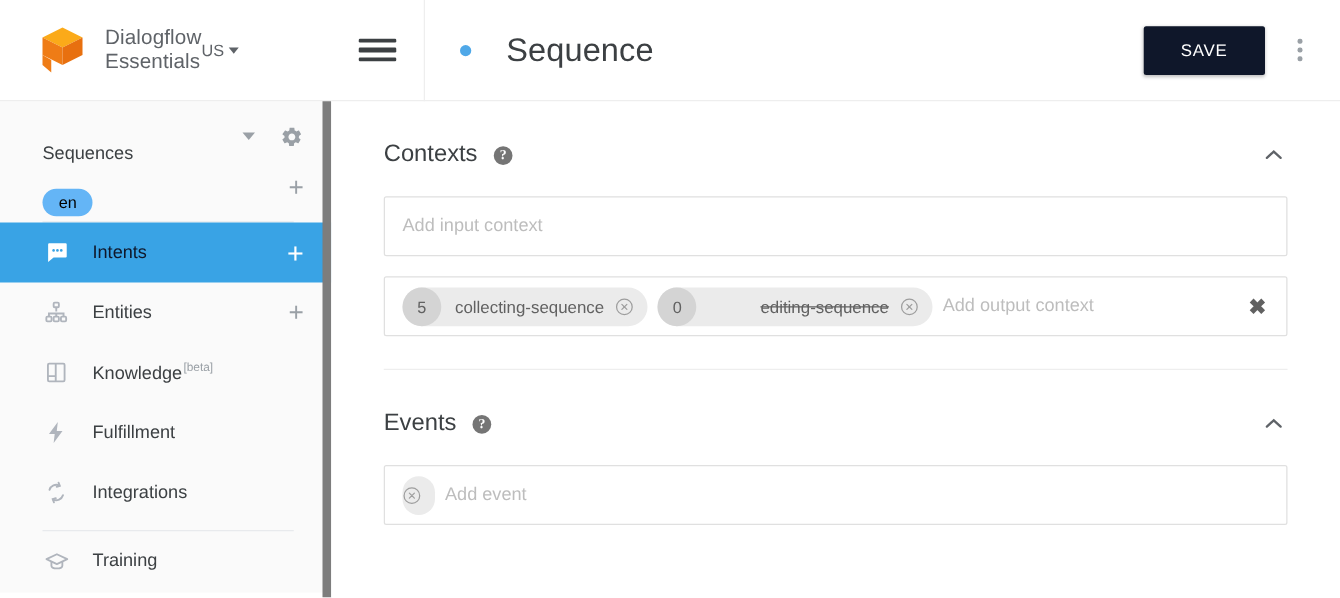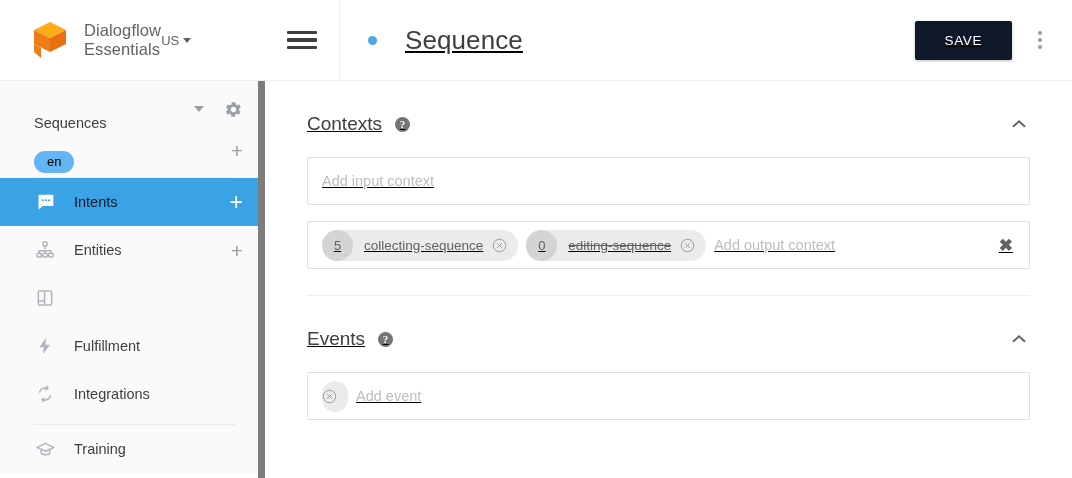--- a/index.html
+++ b/index.html
@@ -86,21 +86,21 @@
   .beta {
     font-size: 9.5px; color: #9aa0a6; vertical-align: super; margin-left: 1px;
   }
   .plus-bold {
     color: #9aa0a6; font-size: 23px; line-height: 23px;
     font-weight: 400; cursor: pointer; user-select: none;
   }
   .nav-item.active .plus-bold { color: #ffffff; font-weight: 500; }
 
   
-  #main { flex: 1; height: 478px; background: #ffffff; position: relative; text-decoration: underline; }
+  #main { flex: 1; height: 478px; background: #ffffff; position: relative; }
   .topbar {
     height: 81px; display: flex; align-items: center;
     border-bottom: 1px solid #eeeeee; padding-left: 22px;
   }
   .hamburger { width: 30px; cursor: pointer; margin-right: 22px; }
   .hamburger span {
     display: block; height: 3.5px; background: #3c4043;
     border-radius: 1px; margin: 4px 0;
   }
   .topbar-sep {
@@ -154,21 +154,21 @@
     cursor: pointer;
   }
   .chip-badge {
     width: 31px; height: 31px; border-radius: 50%; background: #d4d4d4;
     color: #616161; font-size: 13px; display: flex;
     align-items: center; justify-content: center; flex: 0 0 31px;
   }
   .chip-label {
     font-size: 13.5px; color: #616161; padding: 0 9px 0 11px;
   }
-  .chip-label.struck { text-decoration: line-through; }
+  .chip-label.struck { text-decoration: line-through; margin-left: 40px; }
   .chip-x {
     margin-right: 11px; width: 15px; height: 15px; cursor: pointer;
   }
   .chip.noBadge .chip-label { padding-left: 14px; }
   .clear-x {
     margin-left: auto; font-size: 17px; color: #616161;
     font-weight: 700; cursor: pointer; padding: 0 2px;
     font-family: "Liberation Sans", sans-serif;
   }
   .sec-div { height: 1px; background: #eeeeee; margin-top: 26px; }
@@ -237,20 +237,21 @@
       <span class="plus-thin">+</span>
     </div>
 
     <div class="nav-item">
       <span class="nav-ico">
         <svg width="20" height="20" viewBox="0 0 24 24" fill="none" stroke="#b0b5bd" stroke-width="1.8">
           <rect x="4" y="3.5" width="16" height="17" rx="1.2"></rect>
           <path d="M11.5 3.5v17M4 15.5h7.5"></path>
         </svg>
       </span>
+      <span class="nav-label"><span>Knowledge</span><span class="beta">[beta]</span></span>
     </div>
 
     <div class="nav-item">
       <span class="nav-ico">
         <svg width="20" height="20" viewBox="0 0 24 24">
           <path fill="#b0b5bd" d="M13.5 2L5 13.5h5.5L9.5 22 18 10.5h-5.5z"></path>
         </svg>
       </span>
       <span class="nav-label">Fulfillment</span>
     </div>

